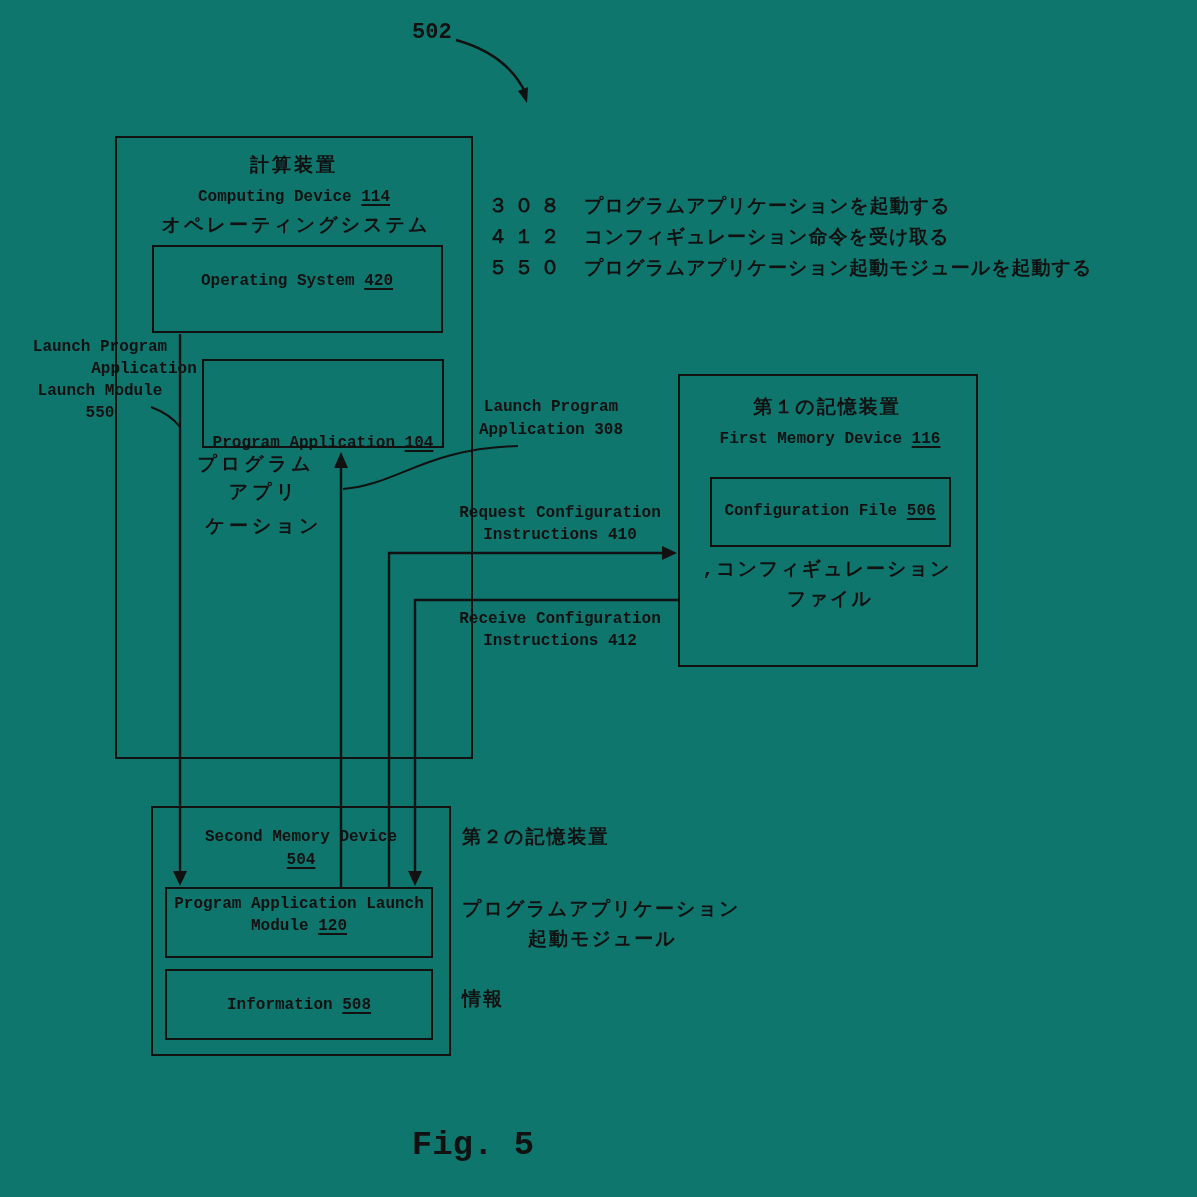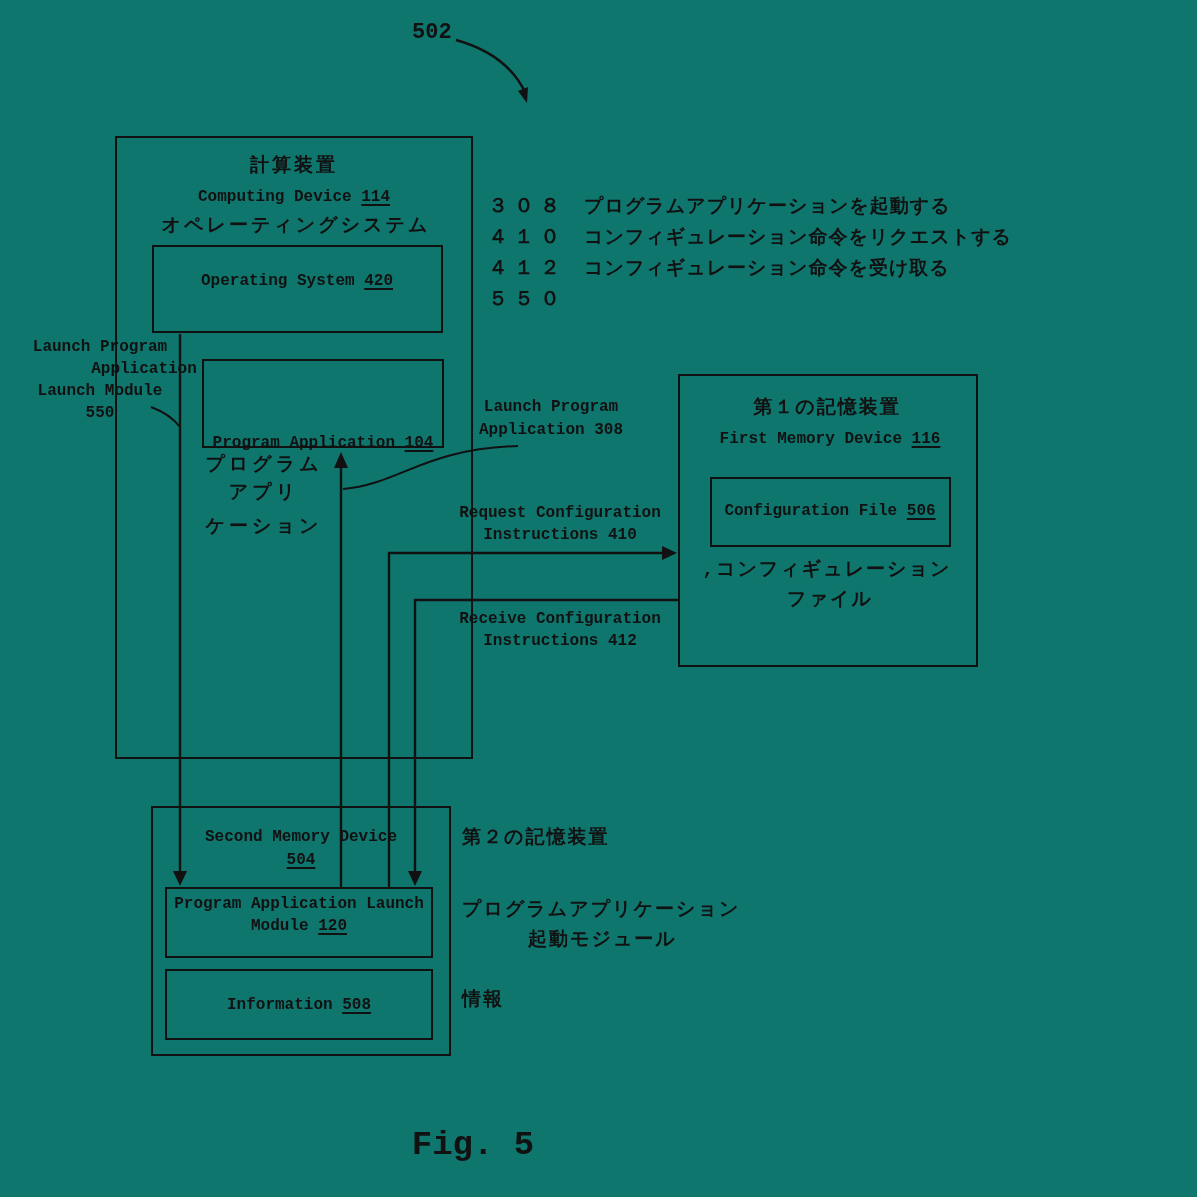--- a/index.html
+++ b/index.html
@@ -65,21 +65,21 @@
 
   <div class="t en16 c" style="left:297px;top:272px;">
     <span>Operating System</span>
     <span class="u">420</span>
   </div>
 
   <div class="t en16 c" style="left:323px;top:390px;margin-top:44px;">
     <span>Program Application</span>
     <span class="u">104</span>
   </div>
-  <div class="t jp-wide c" style="left:264px;top:451px;">プログラム</div>
+  <div class="t jp-wide c" style="left:256px;top:451px;">プログラム</div>
   <div class="t jp-wide c" style="left:264px;top:454px;margin-top:25px;">アプリ</div>
   <div class="t jp-wide c" style="left:264px;top:513px;">ケーション</div>
 
   <div class="t en15 c" style="left:100px;top:336px;">Launch Program</div>
   <div class="t en15 c" style="left:100px;top:358px;margin-left:44px;">Application</div>
   <div class="t en15 c" style="left:100px;top:380px;">Launch Module</div>
   <div class="t en15 c" style="left:100px;top:402px;">550</div>
 
   <div class="t en15 c" style="left:551px;top:396px;">Launch Program</div>
   <div class="t en15 c" style="left:551px;top:419px;">Application 308</div>
@@ -101,29 +101,26 @@
   </div>
   <div class="t jp c" style="left:827px;top:556px;">,コンフィギュレーション</div>
   <div class="t jp c" style="left:830px;top:586px;">ファイル</div>
 
   <div class="steps">
     <div class="step-row">
       <span class="step-num">３０８</span>
       <span class="step-text">プログラムアプリケーションを起動する</span>
     </div>
     <div class="step-row">
-      <span class="step-num">４１０</span>
-      <span class="step-text">コンフィギュレーション命令をリクエストする</span>
-    </div>
-    <div class="step-row">
       <span class="step-num">４１２</span>
       <span class="step-text">コンフィギュレーション命令を受け取る</span>
     </div>
     <div class="step-row">
       <span class="step-num">５５０</span>
+      <span class="step-text">プログラムアプリケーション起動モジュールを起動する</span>
     </div>
   </div>
 
   <div class="t en16 c" style="left:301px;top:828px;">Second Memory Device</div>
   <div class="t en16 c u" style="left:301px;top:851px;">504</div>
   <div class="t en15 c" style="left:299px;top:893px;">Program Application Launch</div>
   <div class="t en15 c" style="left:299px;top:915px;">
     <span>Module</span>
     <span class="u">120</span>
   </div>

